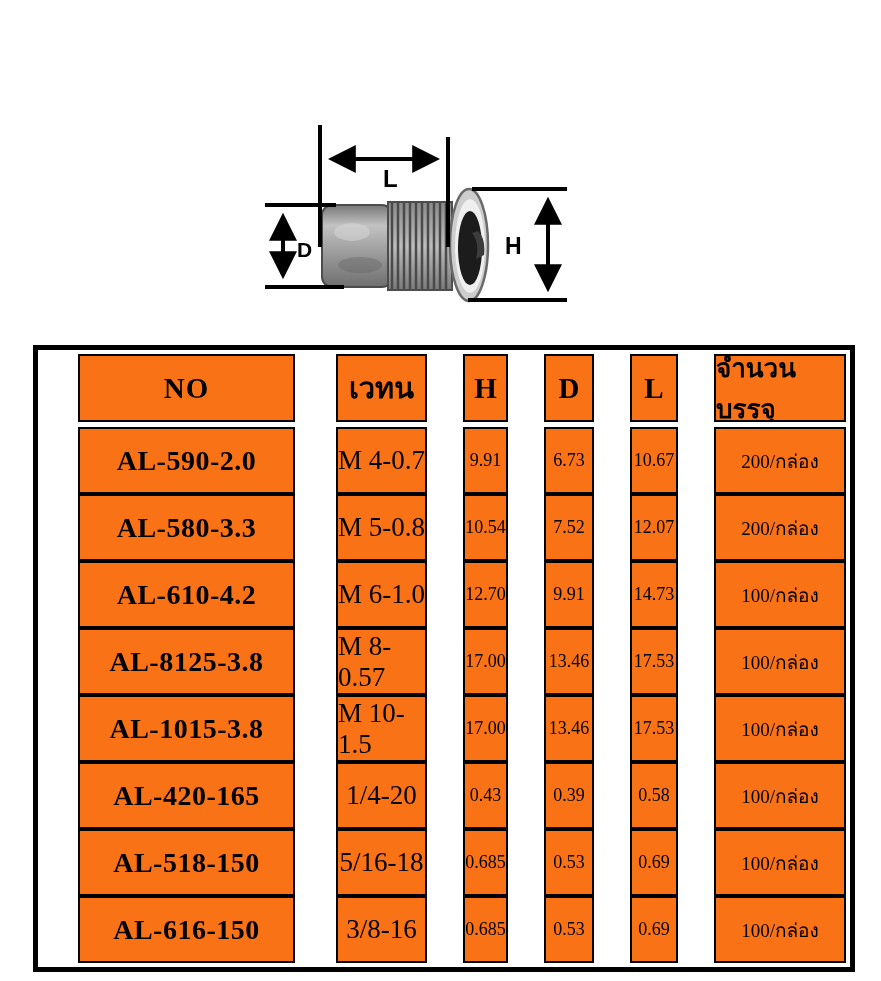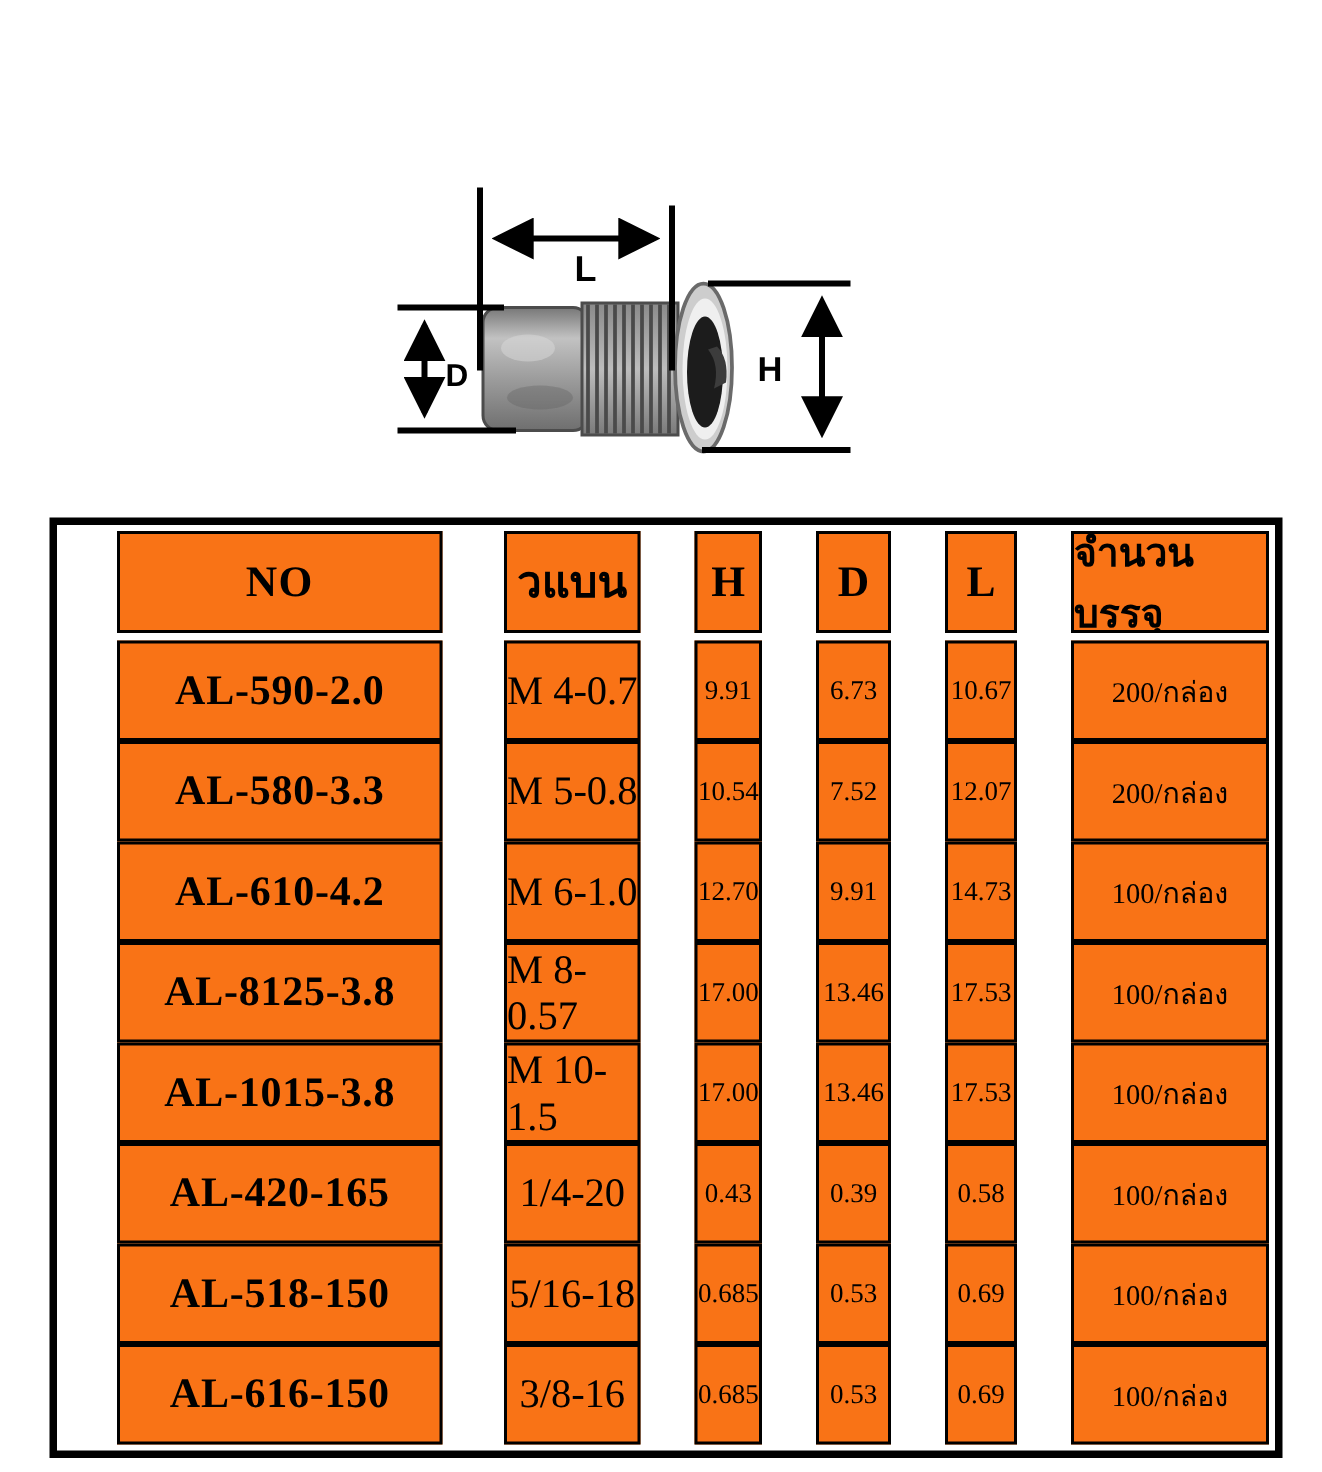--- a/index.html
+++ b/index.html
@@ -150,21 +150,21 @@
       </g>
     </svg>
   </div>
 
   <div class="tablewrap">
     <div class="grid">
 
       <div class="row">
         <div class="cell th hno">NO</div>
         <div class="sp"></div>
-        <div class="cell th">วแบน</div>
+        <div class="cell th">เวทน</div>
         <div class="cell th">H</div>
         <div class="cell th">D</div>
         <div class="cell th">L</div>
         <div class="cell th hqty">จำนวนบรรจุ</div>
       </div>
 
       <div class="rsp"></div>
 
       <div class="row">
         <div class="cell c-no">AL-590-2.0</div>

